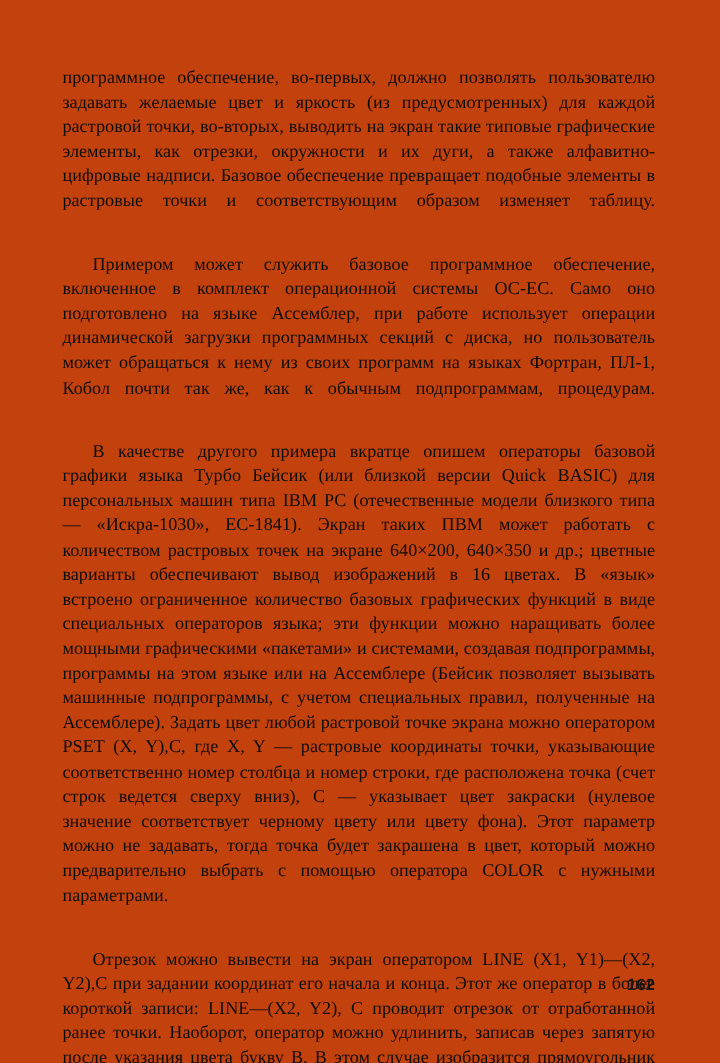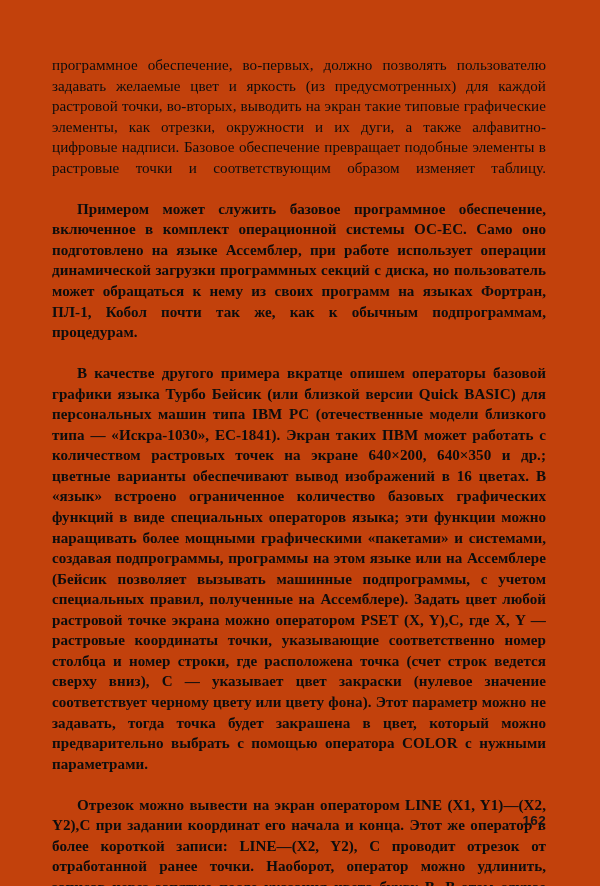--- a/index.html
+++ b/index.html
@@ -36,22 +36,21 @@
     text-justify: inter-word;
     font-size: 15.1px;
     line-height: 20.55px;
     letter-spacing: 0.05px;
     word-spacing: 0.2px;
     font-weight: 400;
     color: #0d0d0d;
     -webkit-font-smoothing: none;
   }
   .para + .para {
-    margin-top: 0;
-    font-weight: bold;
+    margin-top: 12px;
   }
   .para .ind {
     display: inline-block;
     width: 25px;
   }
   
   .para::after {
     content: "";
     display: inline-block;
     width: 100%;

